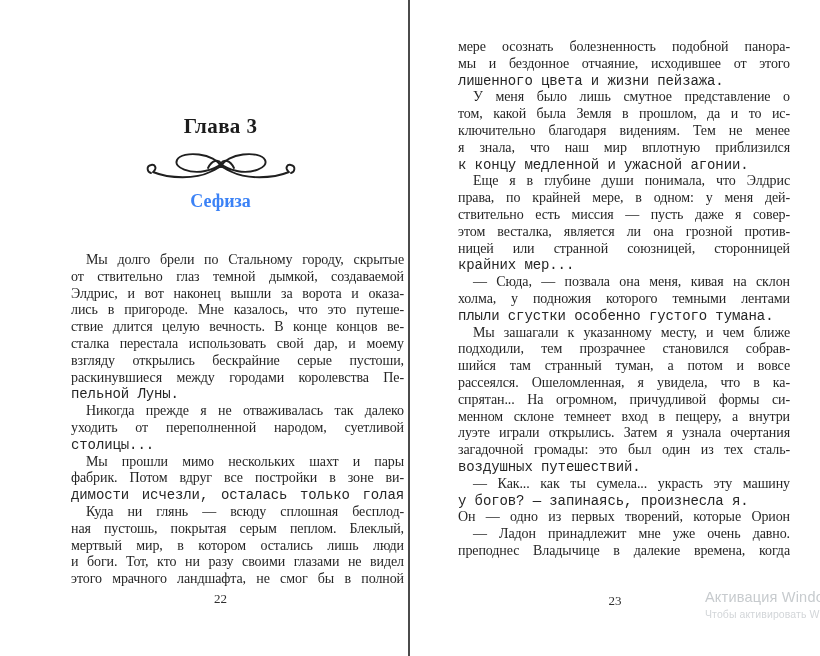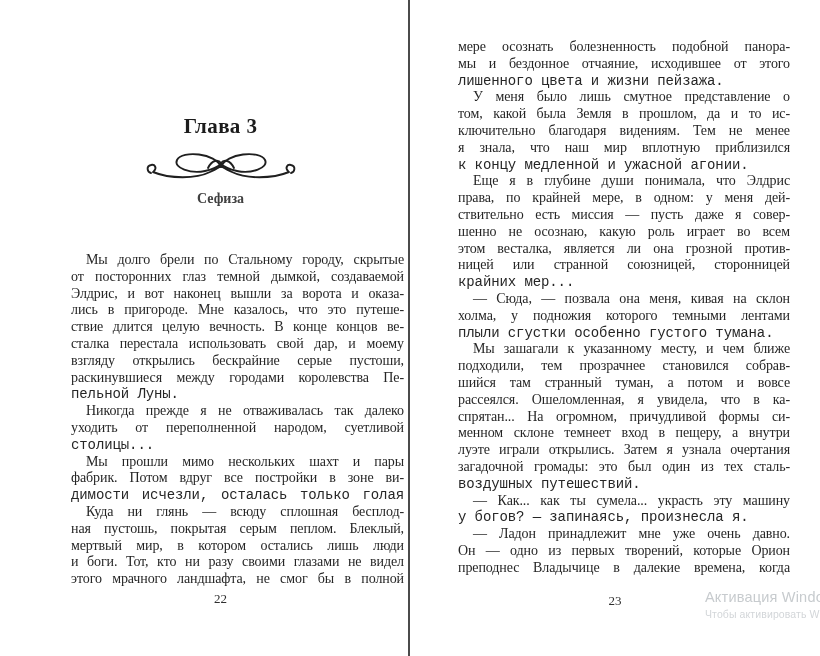--- a/index.html
+++ b/index.html
@@ -21,21 +21,21 @@
     position:absolute;top:114px;left:0;width:100%;
     text-align:center;font-size:21px;font-weight:bold;color:#1c1c1c;
     letter-spacing:0.4px;
   }
   .ornament{
     position:absolute;top:147px;left:50%;transform:translateX(-50%);
     width:154px;height:36px;
   }
   .section-title{
     position:absolute;top:191px;left:0;width:100%;
-    text-align:center;font-size:14px;font-weight:bold;color:#404040;
+    text-align:center;font-size:18px;font-weight:bold;color:#3b82f6;
   }
   .body-block{
     position:absolute;
     font-size:14px;color:#262626;letter-spacing:-0.1px;
   }
   .left-body{left:55px;top:252px;width:333px;}
   .right-body{left:48px;top:39px;width:332px;}
   .line{
     height:16.8px;line-height:16.8px;overflow:hidden;
     text-align:justify;text-align-last:justify;
@@ -74,21 +74,21 @@
         <path d="M7,25 C3,24 2,18 7,17 C11,16 13,20 10,23"></path>
         <path d="M9,24 C26,31 52,31 66,24 C72,21 76,19 77,18"></path>
         <path d="M77,19 C72,5 38,2 33,12 C29,20 47,26 61,23 C70,21 75,18 77,16"></path>
         <path d="M64,20 C68,12 74,11 77,15"></path>
       </g>
     </svg>
   </div>
   <div class="section-title">Сефиза</div>
   <div class="body-block left-body">
       <div class="line i">Мы долго брели по Стальному городу, скрытые</div>
-      <div class="line">от посторонних глаз темной дымкой, создаваемой</div>
+      <div class="line">от ствительно глаз темной дымкой, создаваемой</div>
       <div class="line">Элдрис, и вот наконец вышли за ворота и оказа-</div>
       <div class="line">лись в пригороде. Мне казалось, что это путеше-</div>
       <div class="line">ствие длится целую вечность. В конце концов ве-</div>
       <div class="line">сталка перестала использовать свой дар, и моему</div>
       <div class="line">взгляду открылись бескрайние серые пустоши,</div>
       <div class="line">раскинувшиеся между городами королевства Пе-</div>
       <div class="line e">пельной Луны.</div>
       <div class="line i">Никогда прежде я не отваживалась так далеко</div>
       <div class="line">уходить от переполненной народом, суетливой</div>
       <div class="line e">столицы...</div>
@@ -112,40 +112,39 @@
       <div class="line">мы и бездонное отчаяние, исходившее от этого</div>
       <div class="line e">лишенного цвета и жизни пейзажа.</div>
       <div class="line i">У меня было лишь смутное представление о</div>
       <div class="line">том, какой была Земля в прошлом, да и то ис-</div>
       <div class="line">ключительно благодаря видениям. Тем не менее</div>
       <div class="line">я знала, что наш мир вплотную приблизился</div>
       <div class="line e">к концу медленной и ужасной агонии.</div>
       <div class="line i">Еще я в глубине души понимала, что Элдрис</div>
       <div class="line">права, по крайней мере, в одном: у меня дей-</div>
       <div class="line">ствительно есть миссия — пусть даже я совер-</div>
-      <div class="line">шенно не осознаю, какую роль играет во всем</div>
       <div class="line">этом весталка, является ли она грозной против-</div>
       <div class="line">ницей или странной союзницей, сторонницей</div>
       <div class="line e">крайних мер...</div>
       <div class="line i">— Сюда, — позвала она меня, кивая на склон</div>
       <div class="line">холма, у подножия которого темными лентами</div>
       <div class="line e">плыли сгустки особенно густого тумана.</div>
       <div class="line i">Мы зашагали к указанному месту, и чем ближе</div>
       <div class="line">подходили, тем прозрачнее становился собрав-</div>
       <div class="line">шийся там странный туман, а потом и вовсе</div>
       <div class="line">рассеялся. Ошеломленная, я увидела, что в ка-</div>
       <div class="line">спрятан... На огромном, причудливой формы си-</div>
       <div class="line">менном склоне темнеет вход в пещеру, а внутри</div>
       <div class="line">луэте играли открылись. Затем я узнала очертания</div>
       <div class="line">загадочной громады: это был один из тех сталь-</div>
       <div class="line e">воздушных путешествий.</div>
       <div class="line i">— Как... как ты сумела... украсть эту машину</div>
       <div class="line e">у богов? — запинаясь, произнесла я.</div>
+      <div class="line">Он — одно из первых творений, которые Орион</div>
       <div class="line i">— Ладон принадлежит мне уже очень давно.</div>
-      <div class="line">Он — одно из первых творений, которые Орион</div>
       <div class="line">преподнес Владычице в далекие времена, когда</div>
     </div>
   <div class="page-num">23</div>
 </div>
 
 <div class="watermark">
   <div class="wm1">Активация Windo</div>
   <div class="wm2">Чтобы активировать W</div>
 </div>
 

